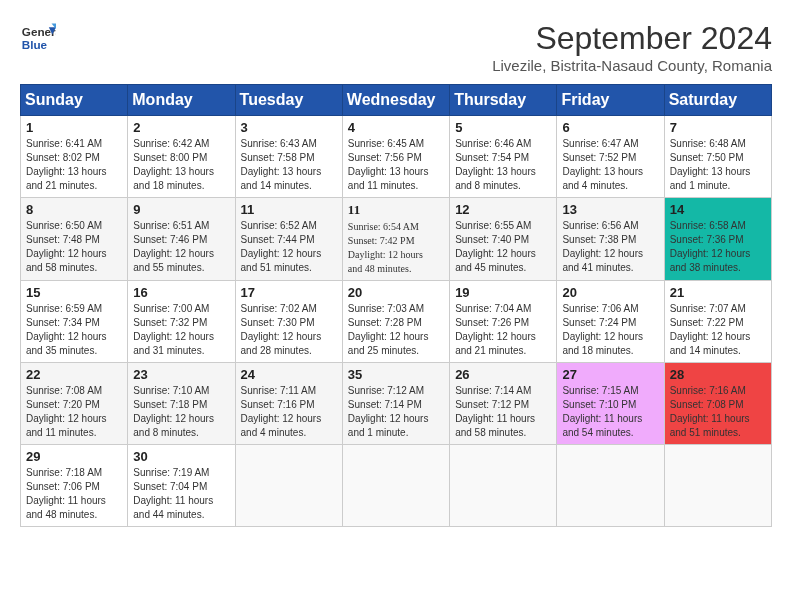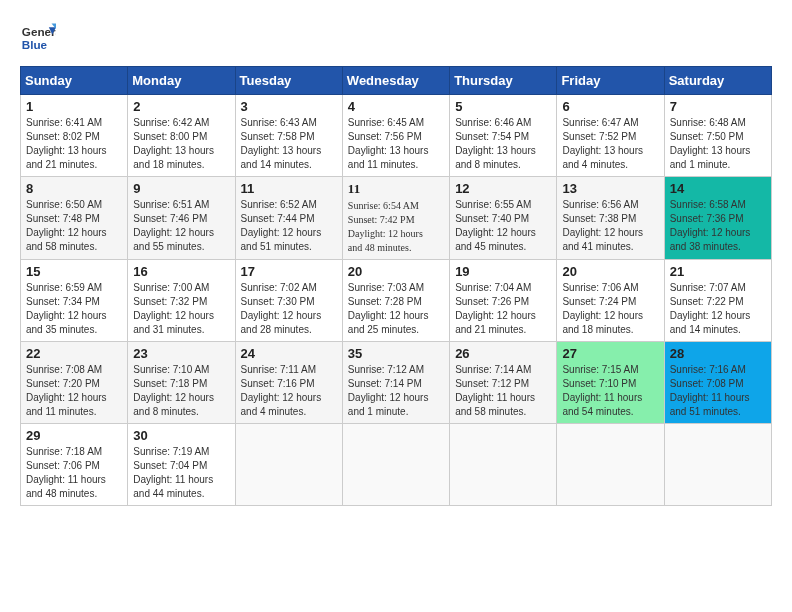--- a/index.html
+++ b/index.html
@@ -40,21 +40,21 @@
     .calendar {
       width: 100%;
       border-collapse: collapse;
       font-size: 11px;
     }
     .calendar th {
       background: #2255aa;
       color: #fff;
       padding: 6px 4px;
       text-align: left;
-      font-size: 13px;
+      font-size: 16px;
       font-weight: bold;
       border: 1px solid #1a4488;
     }
     .calendar td {
       vertical-align: top;
       padding: 4px 5px;
       border: 1px solid #ccc;
       width: 107px;
       min-height: 80px;
       background: #fff;
@@ -83,20 +83,24 @@
 
 <div class="header-area">
   <div class="logo">
     <svg class="logo-icon" viewBox="0 0 40 40">
       <text x="2" y="18" font-size="13" font-weight="bold" fill="#333">General</text>
       <text x="2" y="32" font-size="13" font-weight="bold" fill="#2255aa">Blue</text>
       <polygon points="32,8 40,8 36,16" fill="#2255aa"></polygon>
       <polygon points="35,4 40,4 40,10" fill="#4499dd"></polygon>
     </svg>
   </div>
+  <div class="title-area">
+    <div class="month-title">September 2024</div>
+    <div class="subtitle">Livezile, Bistrita-Nasaud County, Romania</div>
+  </div>
 </div>
 
 <table class="calendar">
   <thead>
     <tr>
     <th>Sunday</th>
         <th>Monday</th>
         <th>Tuesday</th>
         <th>Wednesday</th>
         <th>Thursday</th>
@@ -209,25 +213,25 @@
           <div class="day-info">Sunrise: 7:11 AM<br>Sunset: 7:16 PM<br>Daylight: 12 hours<br>and 4 minutes.</div>
         </td>
         <td style="background: rgb(245, 245, 245);">
           <span class="day-number">35</span>
           <div class="day-info">Sunrise: 7:12 AM<br>Sunset: 7:14 PM<br>Daylight: 12 hours<br>and 1 minute.</div>
         </td>
         <td style="background: rgb(245, 245, 245);">
           <span class="day-number">26</span>
           <div class="day-info">Sunrise: 7:14 AM<br>Sunset: 7:12 PM<br>Daylight: 11 hours<br>and 58 minutes.</div>
         </td>
-        <td style="background: #86efac;">
+        <td style="background: #f0abfc;">
           <span class="day-number">27</span>
           <div class="day-info">Sunrise: 7:15 AM<br>Sunset: 7:10 PM<br>Daylight: 11 hours<br>and 54 minutes.</div>
         </td>
-        <td style="background: #0ea5e9;">
+        <td style="background: #ef4444;">
           <span class="day-number">28</span>
           <div class="day-info">Sunrise: 7:16 AM<br>Sunset: 7:08 PM<br>Daylight: 11 hours<br>and 51 minutes.</div>
         </td>
       </tr>
       <tr>
         <td>
           <span class="day-number">29</span>
           <div class="day-info">Sunrise: 7:18 AM<br>Sunset: 7:06 PM<br>Daylight: 11 hours<br>and 48 minutes.</div>
         </td>
         <td>

